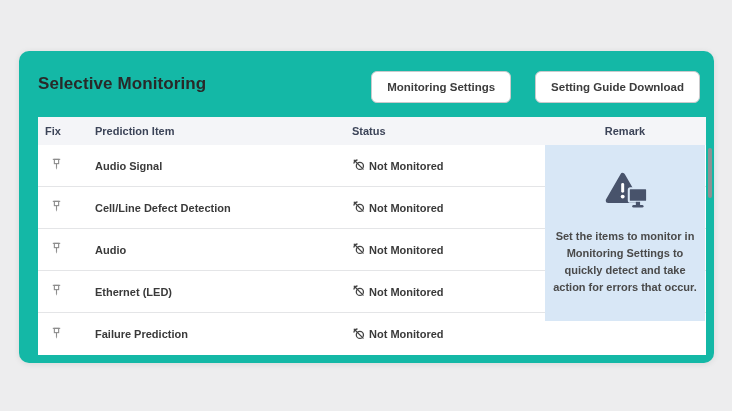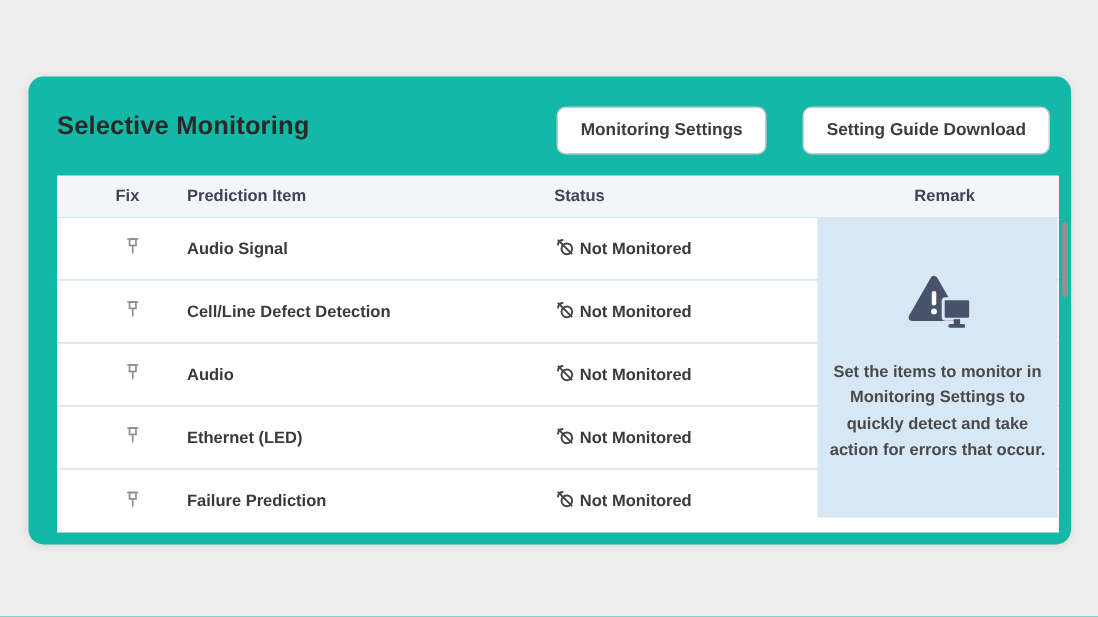--- a/index.html
+++ b/index.html
@@ -38,41 +38,41 @@
   }
   .table {
     position:absolute; left:19px; top:66px; width:668px;
   }
   .thead {
     display:flex; align-items:center;
     background:#f4f5f8;
     height:28px;
     font-size:11px; font-weight:bold; color:#3c4458;
   }
-  .col-fix    { width:57px;  padding-left:7px;margin-left:32px; }
+  .col-fix    { width:57px;  padding-left:7px; }
   .col-item   { width:257px; }
   .col-status { width:193px; }
   .col-remark { width:160px; text-align:center; }
   .row {
     display:flex; align-items:center;
     height:42px;
     border-bottom:1px solid #e4e5e7;
     font-size:11px; font-weight:bold; color:#3a3a3a;
     background:#ffffff;
   }
   .row:last-child { border-bottom:none; }
   .pin-btn {
     background:none; border:none; cursor:pointer;
     display:inline-flex; align-items:center;
     padding:0; margin-left:5px;
   }
   .status-cell { display:flex; align-items:center; gap:4px; }
   .remark-panel {
     position:absolute; left:526px; top:94px;
-    width:160px; height:200px;
+    width:160px; height:176px;
     background:#d8e7f6;
     display:flex; flex-direction:column;
     align-items:center; justify-content:center;
     gap:13px;
   }
   .remark-text {
     width:150px;
     text-align:center;
     font-size:11px; font-weight:bold; color:#4a4a4a;
     line-height:1.55;

